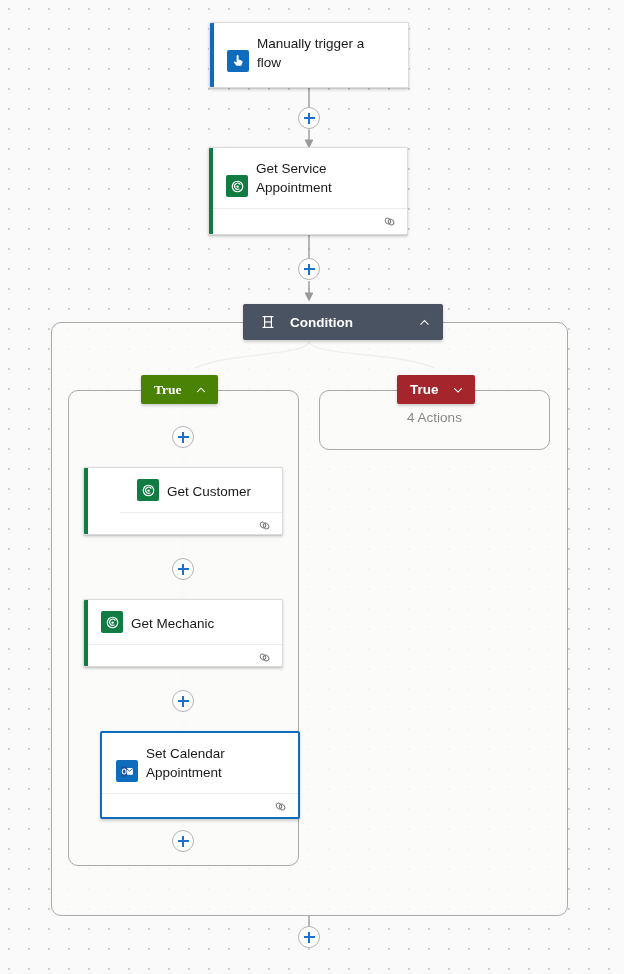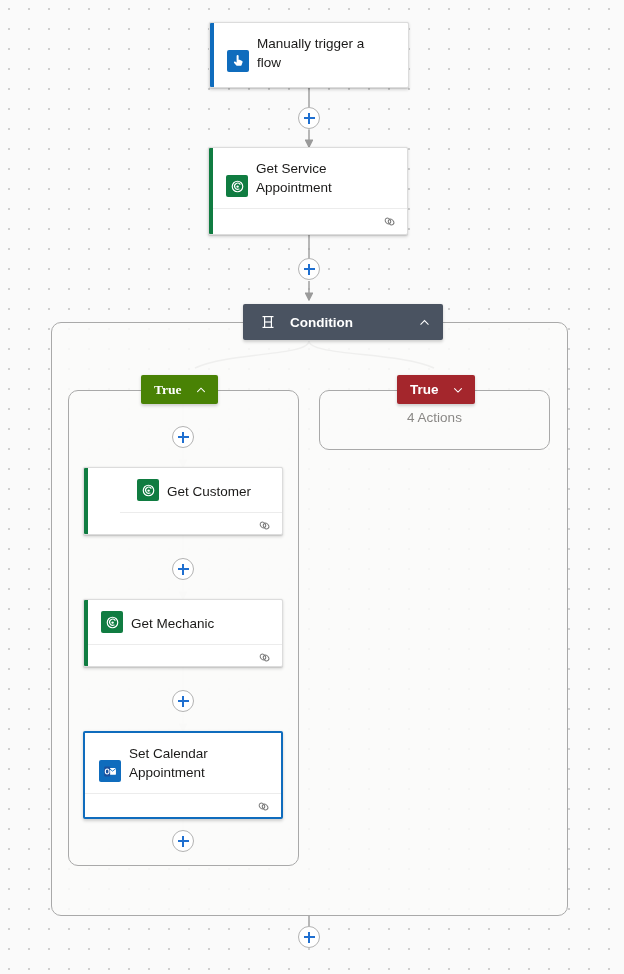--- a/index.html
+++ b/index.html
@@ -78,20 +78,21 @@
     overflow: hidden;
   }
   .card .accent {
     position: absolute;
     left: 0; top: 0; bottom: 0;
     width: 4px;
   }
   .card.selected {
     border: 2px solid #0f6cbd;
     box-shadow: 0 1.2px 3.2px rgba(0,0,0,0.18);
+    margin-left: 17px;
   }
 
   .card-head {
     display: flex;
     align-items: flex-end;
     gap: 8px;
     padding: 11px 12px 11px 17px;
     min-height: 40px;
   }
   .card.selected .card-head { padding-left: 14px; }

